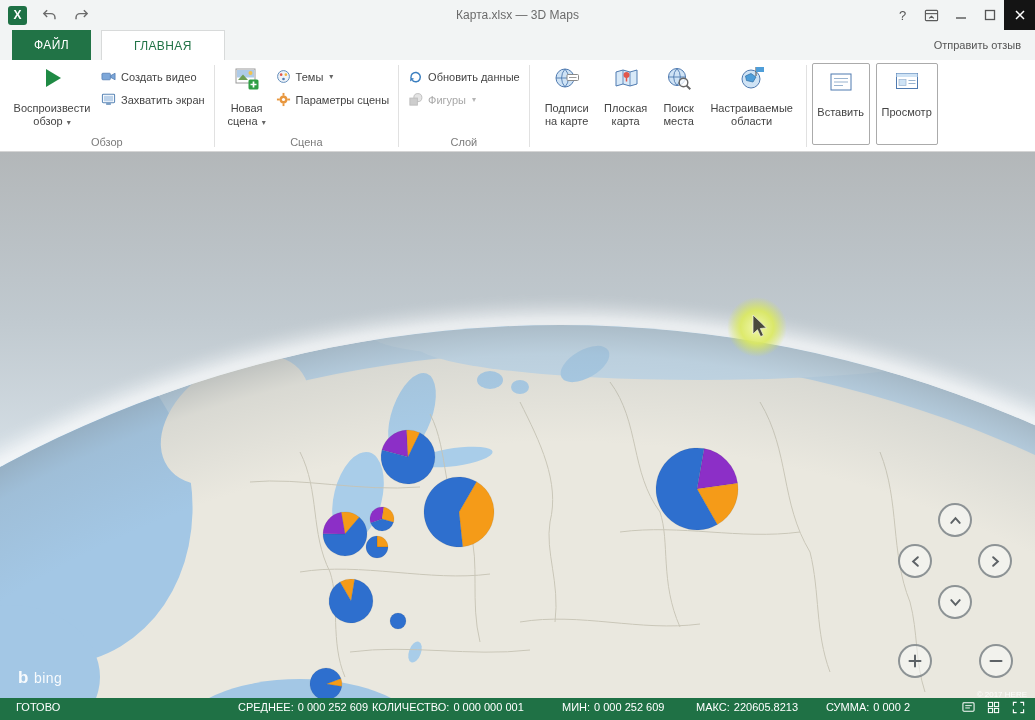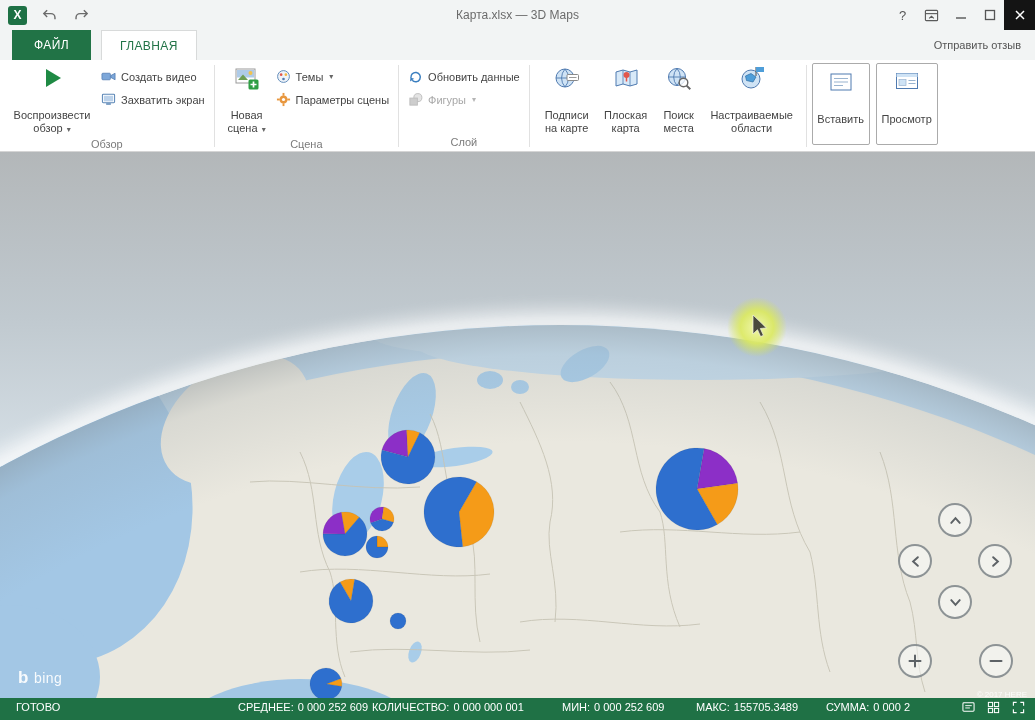--- a/index.html
+++ b/index.html
@@ -14,31 +14,31 @@
     display:flex; align-items:center; justify-content:center; border-radius:3px; }
   .tb-icon-btn { width:20px; height:20px; display:flex; align-items:center; justify-content:center; }
   .tb-title { position:absolute; left:0; right:0; text-align:center; font-size:12px; color:#6b6b6b; }
   .tb-right { margin-left:auto; display:flex; align-items:stretch; height:100%; z-index:2; }
   .tb-win-btn { width:29px; display:flex; align-items:center; justify-content:center; color:#555; font-size:13px; }
   .tb-close { width:31px; background:#141414; }
 
   
   .tabrow { height:30px; background:#f2f4f4; display:flex; align-items:stretch; }
   .tab-file { background:#217346; color:#fff; font-size:12px; padding:0 22px; display:flex; align-items:center; margin-left:12px; letter-spacing:.4px; }
-  .tab-home { background:#fff; color:#217346; font-size:12px; padding:0 18px; display:flex; align-items:center;
+  .tab-home { background:#fff; color:#217346; font-size:12px; padding:0 32px; display:flex; align-items:center;
     border:1px solid #d8dada; border-bottom:none; margin-left:10px; letter-spacing:.4px; }
   .feedback { margin-left:auto; font-size:11px; color:#555; padding-right:14px; display:flex; align-items:center; }
 
   
   .ribbon { height:92px; background:#fff; border-bottom:1px solid #d5d5d5; display:flex; align-items:stretch; padding-left:2px; }
   .rgroup { display:flex; flex-direction:column; padding:0 4px; }
   .rg-content { flex:1; display:flex; align-items:flex-start; }
   .rg-label { text-align:center; font-size:11px; color:#7b7b7b; padding:1px 0 3px; }
   .vsep { width:1px; background:#e1e1e1; margin:5px 2px 4px; }
-  .bigbtn { display:flex; flex-direction:column; align-items:center; gap:18px; padding:5px 3px 2px; font-size:11px; color:#444;
+  .bigbtn { display:flex; flex-direction:column; align-items:center; gap:11px; padding:5px 3px 2px; font-size:11px; color:#444;
     background:none; border:none; text-align:center; line-height:1.18; }
   .bicon { width:26px; height:26px; flex:none; }
   .smallcol { display:flex; flex-direction:column; gap:6px; padding-top:8px; }
   .smallbtn { display:flex; align-items:center; gap:5px; font-size:11px; color:#444; background:none; border:none; padding:1px 3px; white-space:nowrap; }
   .sicon { width:15px; height:15px; flex:none; }
   .disabled { color:#a8a8a8; }
   .caret { font-size:8px; color:#666; margin-left:1px; }
   .disabled .caret { color:#b5b5b5; }
   .kbox { border:1px solid #ababab; border-radius:2px; margin:3px 3px 6px; display:flex; align-items:flex-start; }
 
@@ -442,21 +442,21 @@
     <div class="sb-item" style="left:372px">
       <span>КОЛИЧЕСТВО:</span>
         <span>0 000 000 001</span>
     </div>
     <div class="sb-item" style="left:562px">
       <span>МИН:</span>
         <span>0 000 252 609</span>
     </div>
     <div class="sb-item" style="left:696px">
       <span>МАКС:</span>
-        <span>155705.3489</span>
+        <span>220605.8213</span>
     </div>
     <div class="sb-item" style="left:826px">
       <span>СУММА:</span>
         <span>0 000 2</span>
     </div>
     <div class="sb-icons">
       <svg class="sb-ic" viewBox="0 0 14 14">
           <rect x="1" y="2" width="12" height="9" rx="1" fill="none" stroke="#fff" stroke-width="1.1"></rect>
           <path d="M3.5 5 h7 M3.5 7.5 h5" stroke="#fff" stroke-width="1"></path>
         </svg>

